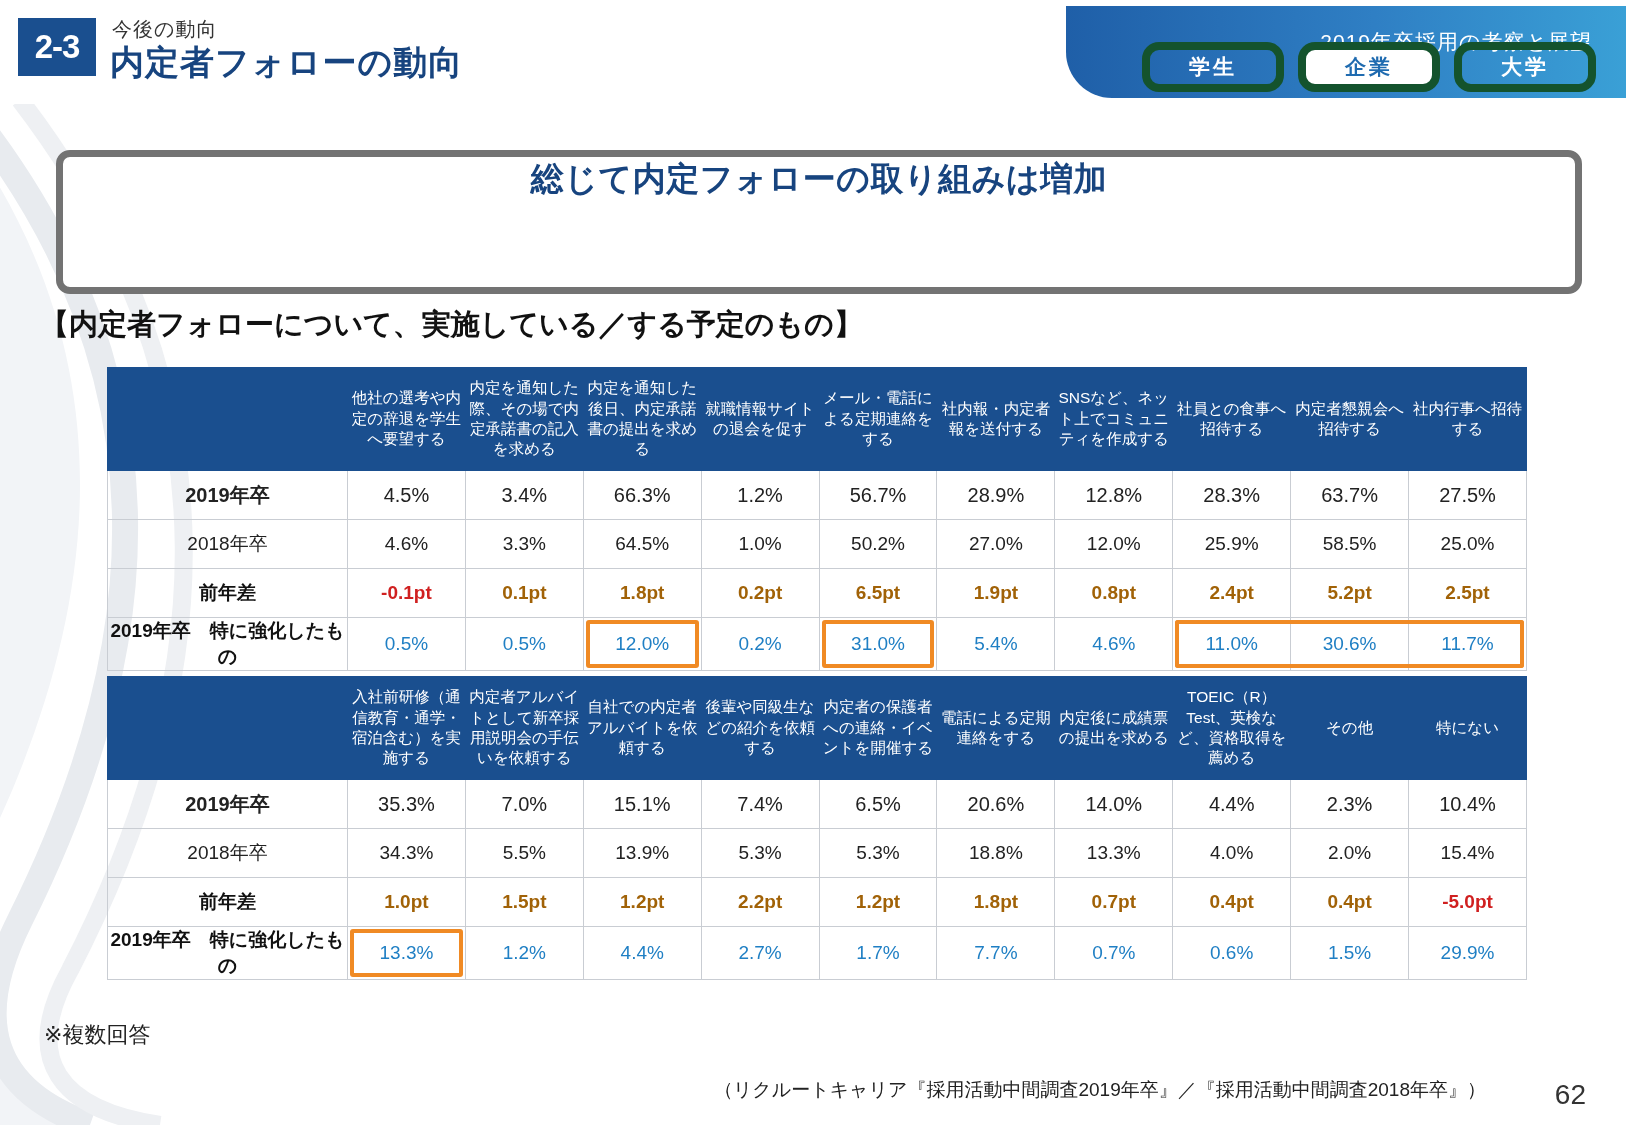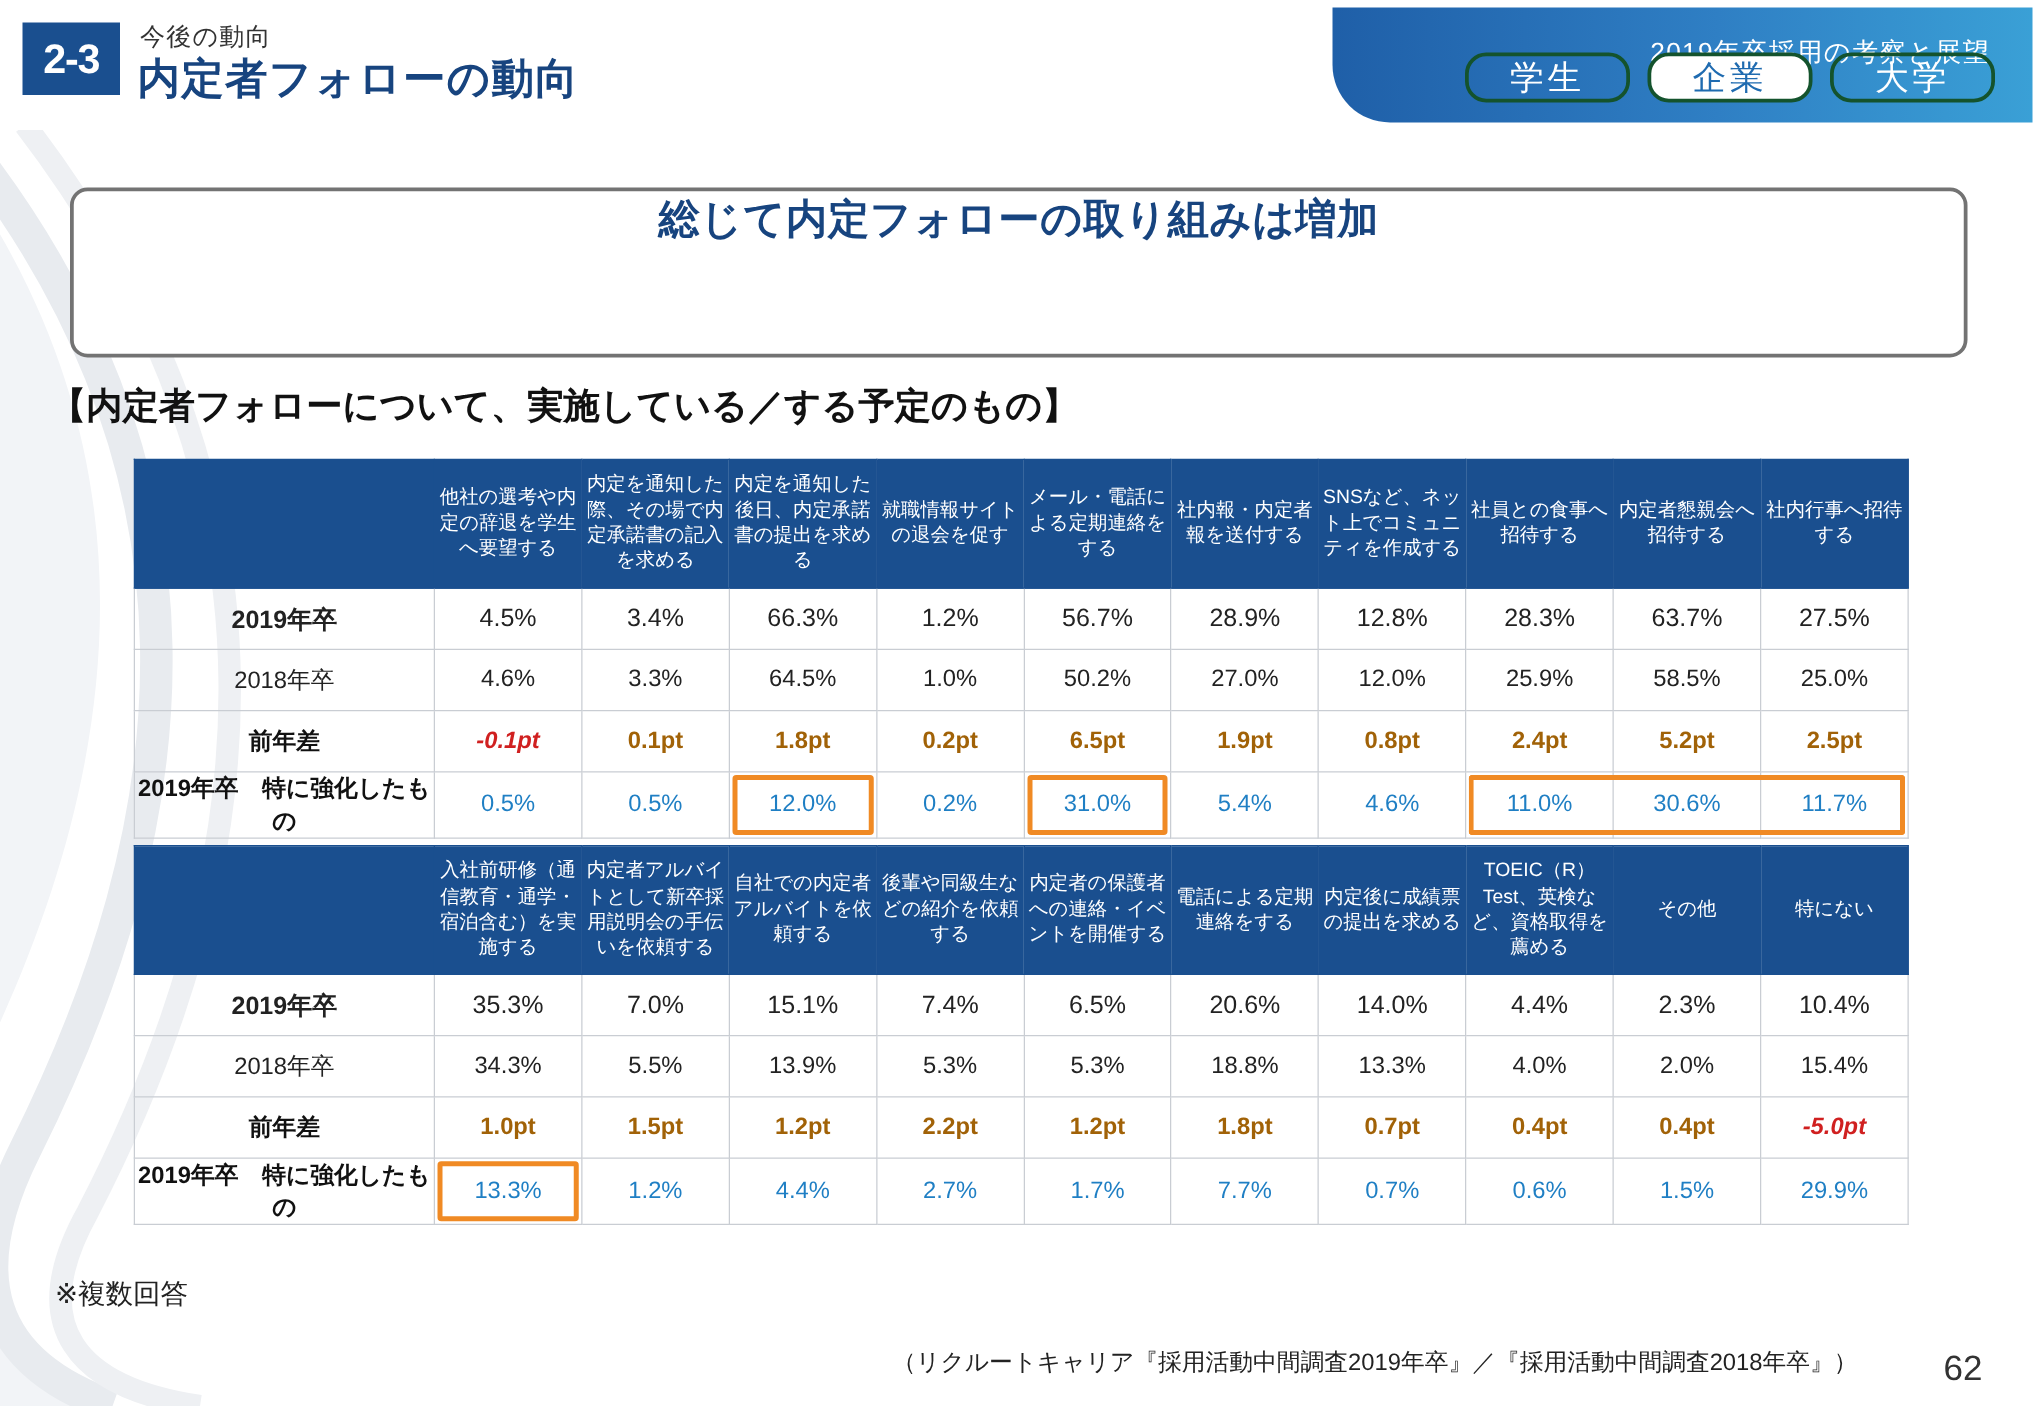--- a/index.html
+++ b/index.html
@@ -87,40 +87,40 @@
   .pill-row {
     position: absolute;
     right: 30px; top: 42px;
     display: flex;
     gap: 14px;
   }
   .pill {
     min-width: 126px;
     height: 34px;
     border-radius: 17px;
-    border: 3px solid #14532d;
+    border: 8px solid #14532d;
     color: #ffffff;
-    font-size: 27px;
-    font-weight: normal;
+    font-size: 21px;
+    font-weight: bold;
     display: flex;
     align-items: center;
     justify-content: center;
     letter-spacing: 3px;
   }
   .pill.active {
     background: #ffffff;
     color: #1f6bb0;
   }
 
   
   .msgbox {
     position: absolute;
     left: 56px; top: 150px;
     width: 1512px; height: 130px;
-    border: 3px solid #737373;
+    border: 7px solid #737373;
     border-radius: 14px;
     background: #ffffff;
     display: flex;
     flex-direction: column;
     align-items: center;
     justify-content: flex-start;
     z-index: 4;
   }
   .msgbox div {
     color: #17447f;
@@ -184,21 +184,21 @@
     padding-left: 16px;
     font-size: 19px;
     color: #111;
   }
   .rowlabel.bold { font-weight: bold; }
   tr.r-2019 td { height: 48px; font-weight: normal; font-size: 20px; }
   tr.r-2018 td { height: 48px; font-weight: normal; font-size: 19px; }
   tr.r-diff td { height: 48px; font-weight: bold; font-size: 19px; color: #a16207; }
   tr.r-focus td { height: 48px; font-weight: normal; font-size: 19px; color: #1f7fc4; }
   tr.r-diff td.rowlabel, tr.r-focus td.rowlabel { color: #111; }
-  td.neg { color: #d02020 !important; font-style: italic; }
+  td.neg { color: #d02020 !important; }
   td.hl {
     position: relative;
   }
   td.hl::after {
     content: "";
     position: absolute;
     left: 2px; top: 2px; right: 2px; bottom: 2px;
     border: 4px solid #f08a24;
     border-radius: 3px;
     pointer-events: none;

